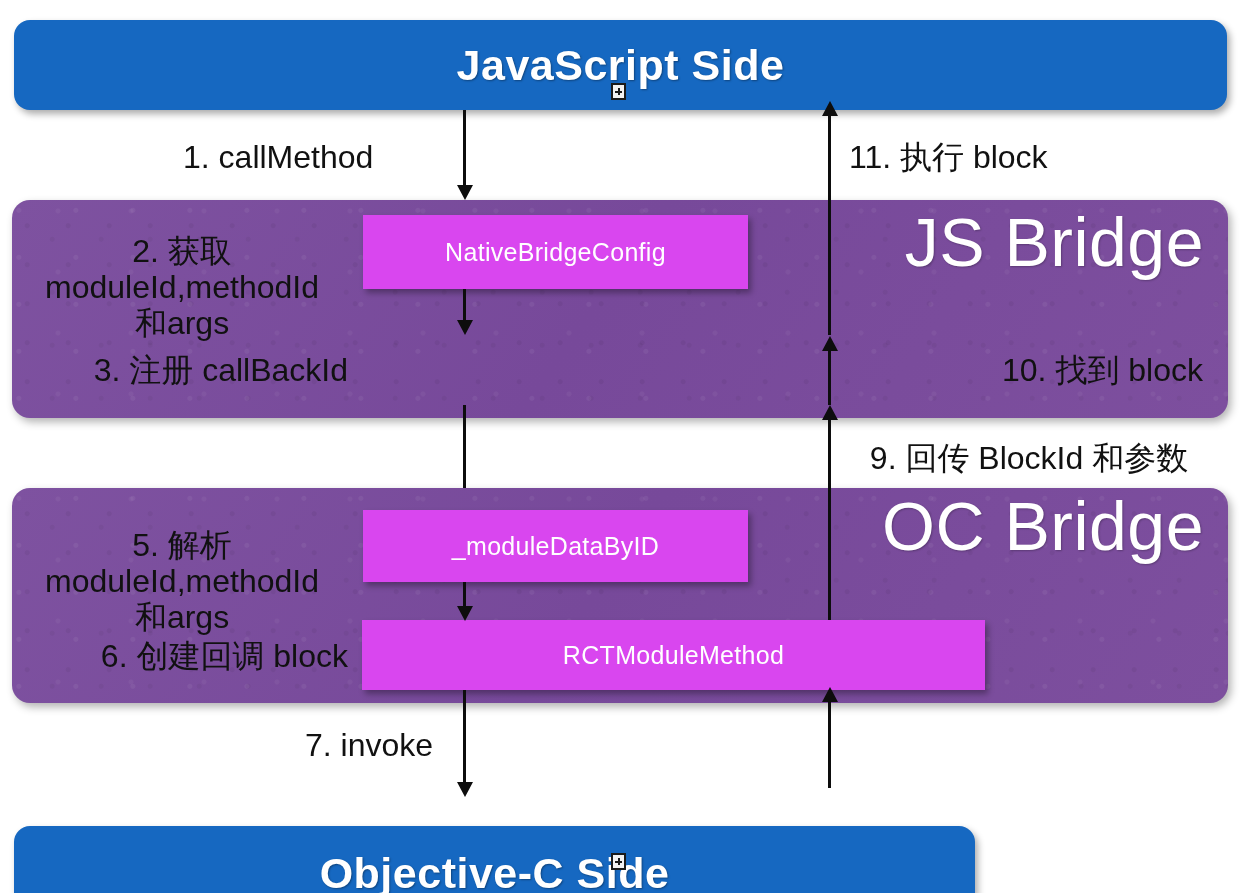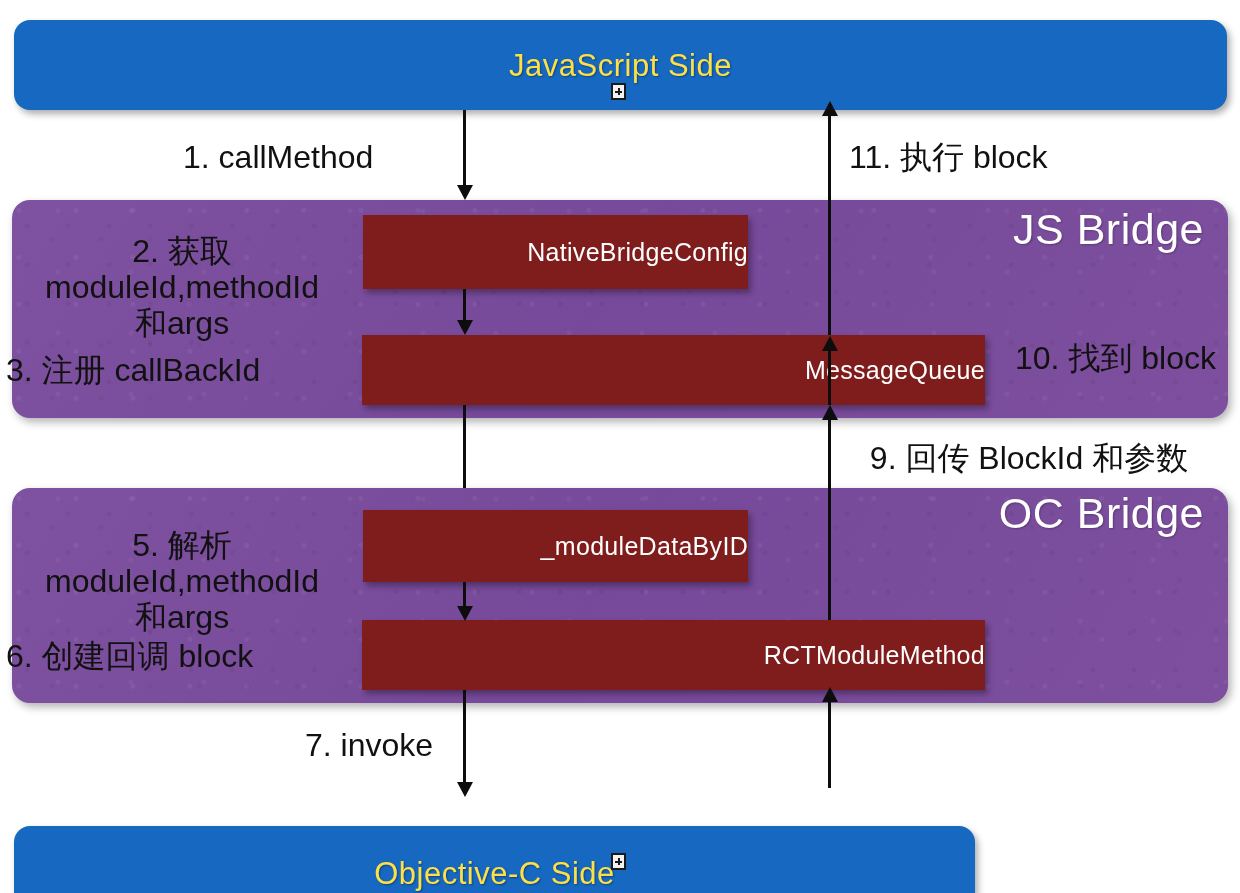--- a/index.html
+++ b/index.html
@@ -22,23 +22,23 @@
   .side-bar {
     position: absolute;
     background: #1668c1;
     border-radius: 16px;
     box-shadow: 3px 4px 7px rgba(0,0,0,0.33);
     display: flex;
     align-items: center;
     justify-content: center;
   }
   .side-bar .side-label {
-    color: #fde047;
-    font-size: 31px;
-    font-weight: 400;
+    color: #ffffff;
+    font-size: 43px;
+    font-weight: 700;
     letter-spacing: 0.5px;
     text-shadow: 1px 1px 2px rgba(0,0,0,0.35);
     line-height: 1;
   }
   #bar-js   { left: 14px; top: 20px;  width: 1213px; height: 90px; }
   #bar-oc   { left: 14px; top: 786px; width: 961px; height: 94px; margin-top: 40px; }
 
   
   .plus-handle {
     position: absolute;
@@ -73,37 +73,37 @@
       linear-gradient(125deg, #7e52a0 0%, #77499a 48%, #7d4f9e 100%);
     background-size: 57px 47px, 41px 39px, 73px 61px, 49px 53px, 100% 100%;
   }
   #panel-js { top: 200px; height: 218px; }
   #panel-oc { top: 488px; height: 215px; }
 
   .bridge-title {
     position: absolute;
     right: 24px;
     color: #ffffff;
-    font-size: 43px;
+    font-size: 68px;
     font-weight: 300;
     letter-spacing: 0.5px;
     line-height: 1;
     text-shadow: 1px 1px 2px rgba(0,0,0,0.25);
   }
   #title-js { top: 8px; }
   #title-oc { top: 4px; }
 
   
   .module-box {
     position: absolute;
-    background: #7f1d1d;
+    background: #d946ef;
     box-shadow: 3px 4px 6px rgba(0,0,0,0.33);
     display: flex;
     align-items: center;
-    justify-content: flex-end;
+    justify-content: center;
   }
   .module-box .module-label {
     color: #ffffff;
     font-size: 25px;
     font-weight: 400;
     letter-spacing: 0.3px;
     line-height: 1;
   }
   #box-nativebridgeconfig { left: 363px; top: 215px; width: 385px; height: 74px; }
   #box-messagequeue       { left: 362px; top: 335px; width: 623px; height: 70px; }
@@ -135,21 +135,21 @@
 
   
   .step-label {
     position: absolute;
     color: #111111;
     font-size: 32px;
     line-height: 36px;
     white-space: pre-line;
   }
   .step-label.center   { text-align: center; }
-  .step-label.right    { }
+  .step-label.right    { text-align: right; }
 </style>
 </head>
 <body>
 
 <div id="stage">
 
   <div id="bar-js" class="side-bar">
     <span class="side-label">JavaScript Side</span>
   </div>
   <div class="plus-handle" style="left:611px; top:83px;"></div>
@@ -168,33 +168,30 @@
     <span id="title-js" class="bridge-title">JS Bridge</span>
   </div>
 
   <div class="step-label center" style="left:6px; top:233px; width:352px;">2. 获取moduleId,methodId
 和args</div>
   <div class="step-label right" style="left:6px; top:352px; width:342px;">3. 注册 callBackId</div>
 
   <div id="box-nativebridgeconfig" class="module-box">
     <span class="module-label">NativeBridgeConfig</span>
   </div>
-  <div id="box-messagequeue" class="module-box">
-    <span class="module-label">MessageQueue</span>
-  </div>
 
   <div class="arrow down" style="left:463px; top:289px; height:33px;">
     <span class="head"></span>
   </div>
 
   <div class="arrow" style="left:828px; top:200px; height:135px;"></div>
   <div class="arrow up" style="left:828px; top:349px; height:56px;">
     <span class="head"></span>
   </div>
-  <div class="step-label" style="left:1002px; top:340px; width:220px;margin-left:13px;">10. 找到 block</div>
+  <div class="step-label" style="left:1002px; top:352px; width:220px;">10. 找到 block</div>
 
   <div class="arrow down" style="left:463px; top:405px; height:105px;">
     <span class="head"></span>
   </div>
 
   <div class="arrow up" style="left:828px; top:418px; height:100px;">
     <span class="head"></span>
   </div>
   <div class="step-label" style="left:849px; top:440px; width:360px;text-align:center;">9. 回传 BlockId 和参数</div>
 

